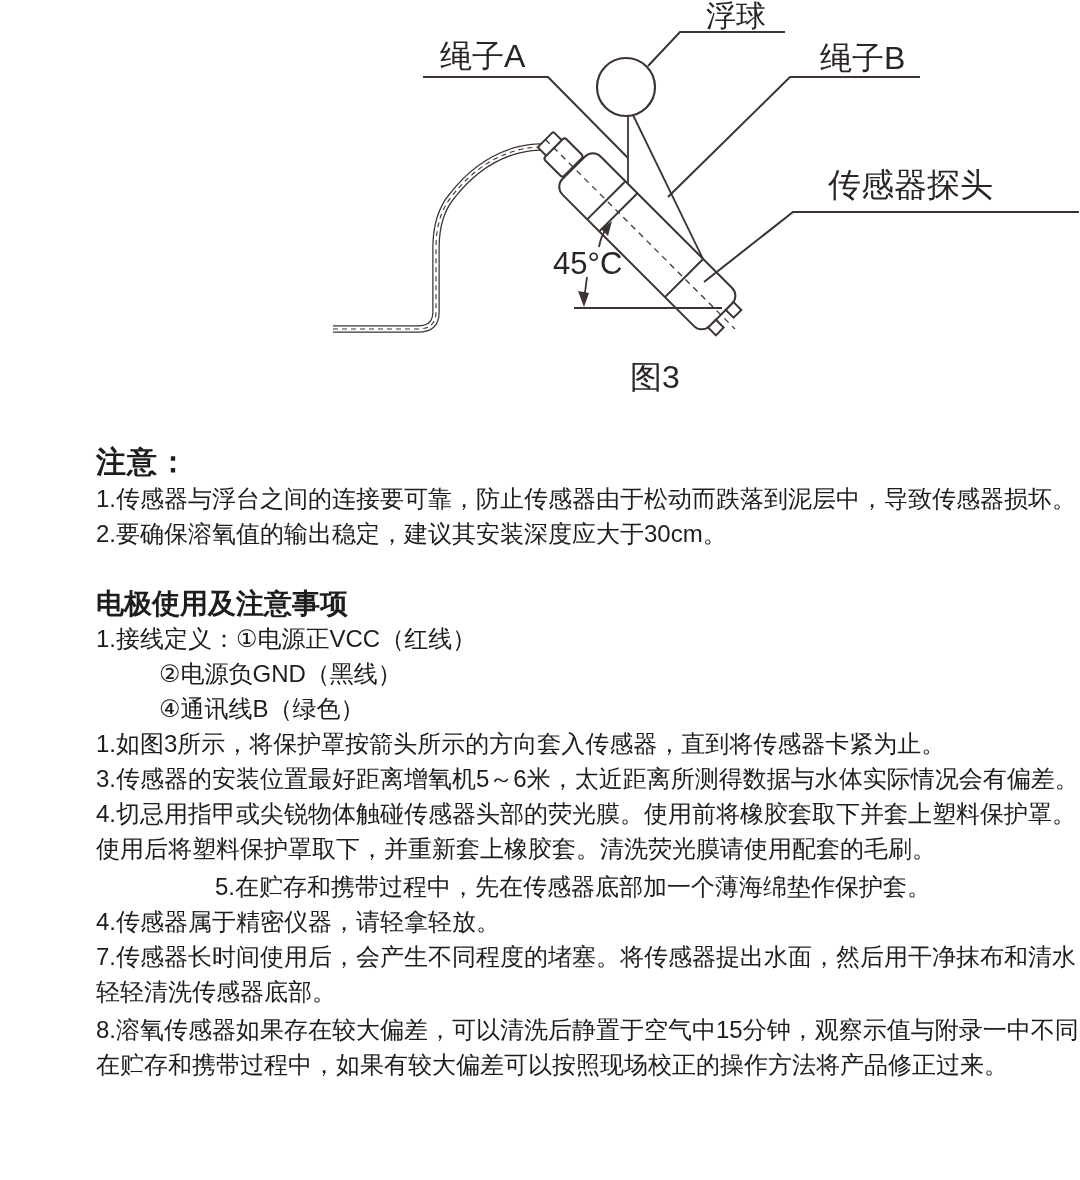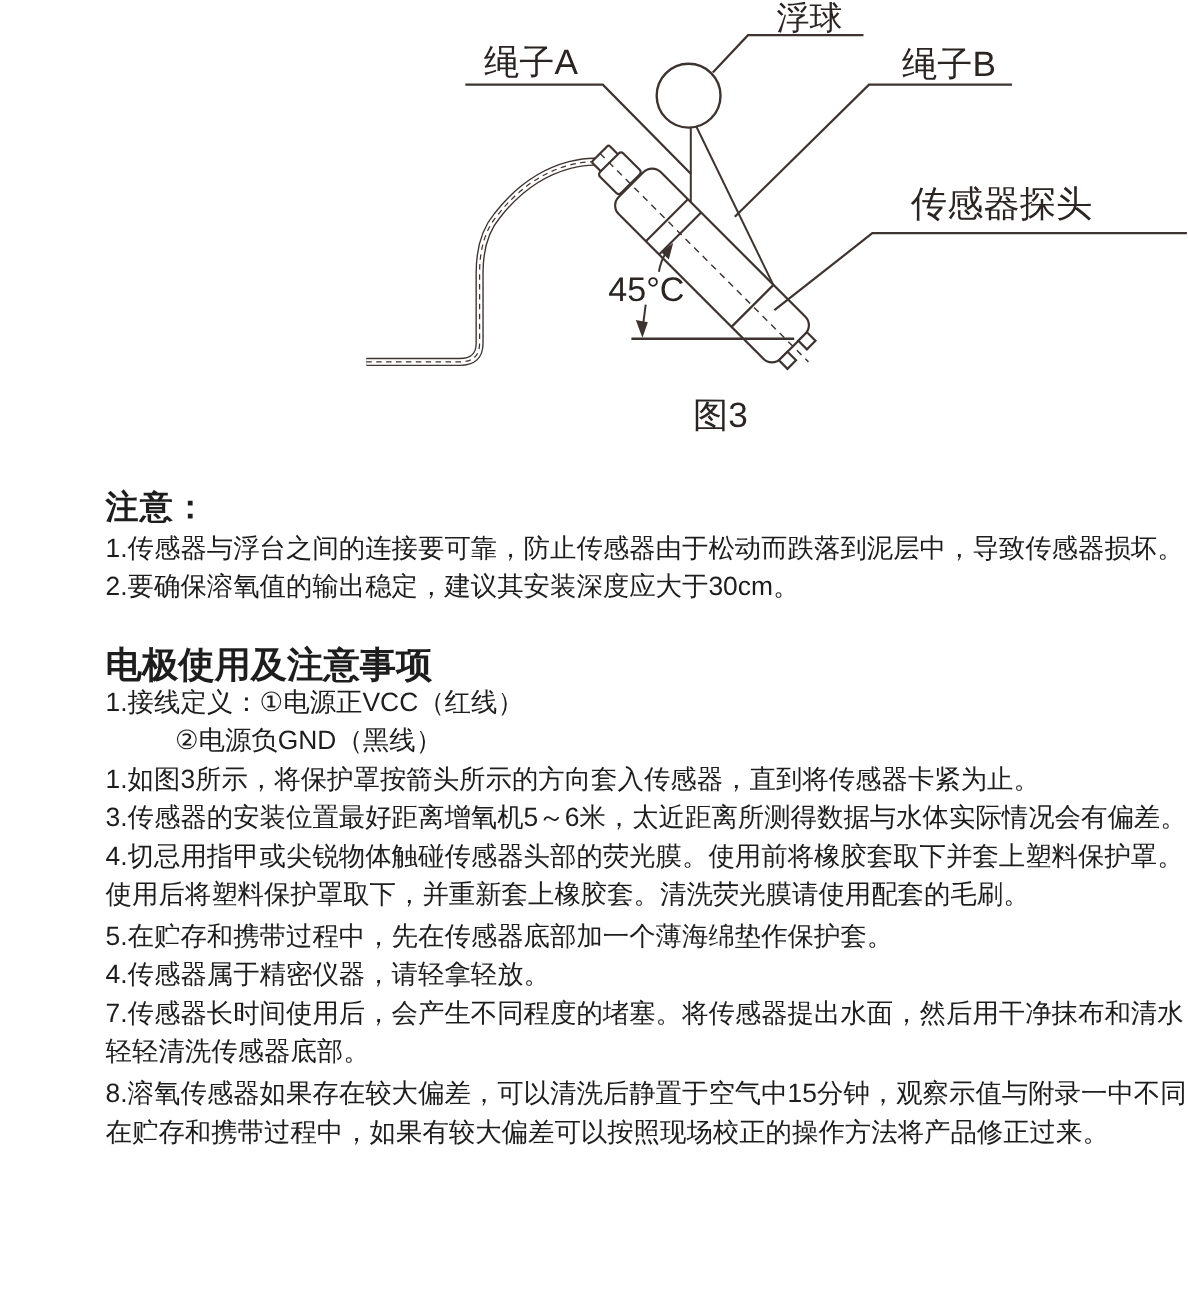--- a/index.html
+++ b/index.html
@@ -10,24 +10,24 @@
     font-family:"Liberation Sans","DejaVu Sans",sans-serif;
     color:var(--ink);
   }
   .diagram { position:absolute; left:0; top:0; }
   .diagram text {
     fill:#2a2523; stroke:none;
     font-family:"Liberation Sans","DejaVu Sans",sans-serif;
   }
   .textblock { position:absolute; left:52px; top:443px; right:30px;margin-left:44px; }
   .notes-title { font-size:30px; font-weight:700; line-height:38px; letter-spacing:1px; }
-  .section-title { font-size:33px; font-weight:600; line-height:35px; }
+  .section-title { font-size:28px; font-weight:600; line-height:35px; }
   .line { font-size:24px; font-weight:500; line-height:35px; white-space:nowrap; }
   .line.indent { padding-left:63px; }
-  .line.gap { margin-top:3px; }
+  .line.gap { margin-top:3px;text-align:center; }
   .spacer { height:35px; }
 </style>
 </head>
 <body>
 
 <svg class="diagram" width="1080" height="440" viewBox="0 0 1080 440">
 
   <circle cx="626" cy="87" r="29" fill="none" stroke="var(--line)" stroke-width="2.2"></circle>
 
   <line x1="628" y1="116" x2="628" y2="188" stroke="var(--line)" stroke-width="1.8"></line>
@@ -74,20 +74,21 @@
 </svg>
 
 <div class="textblock">
   <div class="notes-title">注意：</div>
   <div class="line">1.传感器与浮台之间的连接要可靠，防止传感器由于松动而跌落到泥层中，导致传感器损坏。</div>
   <div class="line">2.要确保溶氧值的输出稳定，建议其安装深度应大于30cm。</div>
   <div class="spacer"></div>
   <div class="section-title">电极使用及注意事项</div>
   <div class="line">1.接线定义：①电源正VCC（红线）</div>
   <div class="line indent">②电源负GND（黑线）</div>
+  <div class="line indent">④通讯线B（绿色）</div>
   <div class="line">1.如图3所示，将保护罩按箭头所示的方向套入传感器，直到将传感器卡紧为止。</div>
   <div class="line">3.传感器的安装位置最好距离增氧机5～6米，太近距离所测得数据与水体实际情况会有偏差。</div>
   <div class="line">4.切忌用指甲或尖锐物体触碰传感器头部的荧光膜。使用前将橡胶套取下并套上塑料保护罩。</div>
   <div class="line">使用后将塑料保护罩取下，并重新套上橡胶套。清洗荧光膜请使用配套的毛刷。</div>
   <div class="line gap">5.在贮存和携带过程中，先在传感器底部加一个薄海绵垫作保护套。</div>
   <div class="line">4.传感器属于精密仪器，请轻拿轻放。</div>
   <div class="line">7.传感器长时间使用后，会产生不同程度的堵塞。将传感器提出水面，然后用干净抹布和清水</div>
   <div class="line">轻轻清洗传感器底部。</div>
   <div class="line gap">8.溶氧传感器如果存在较大偏差，可以清洗后静置于空气中15分钟，观察示值与附录一中不同</div>
   <div class="line">在贮存和携带过程中，如果有较大偏差可以按照现场校正的操作方法将产品修正过来。</div>

